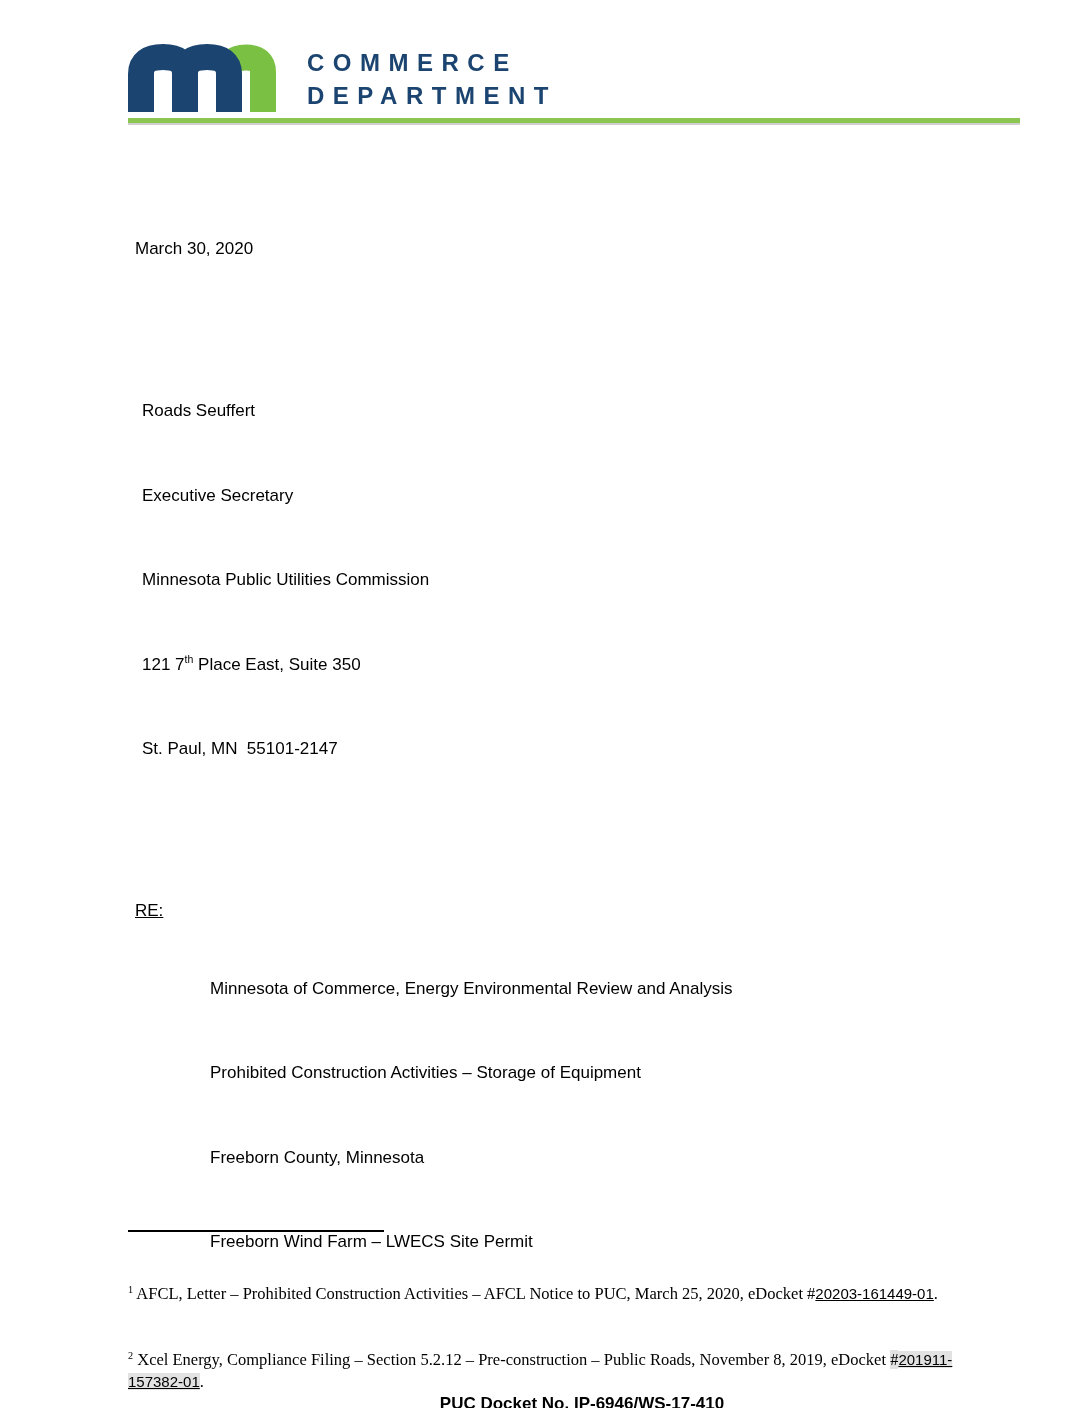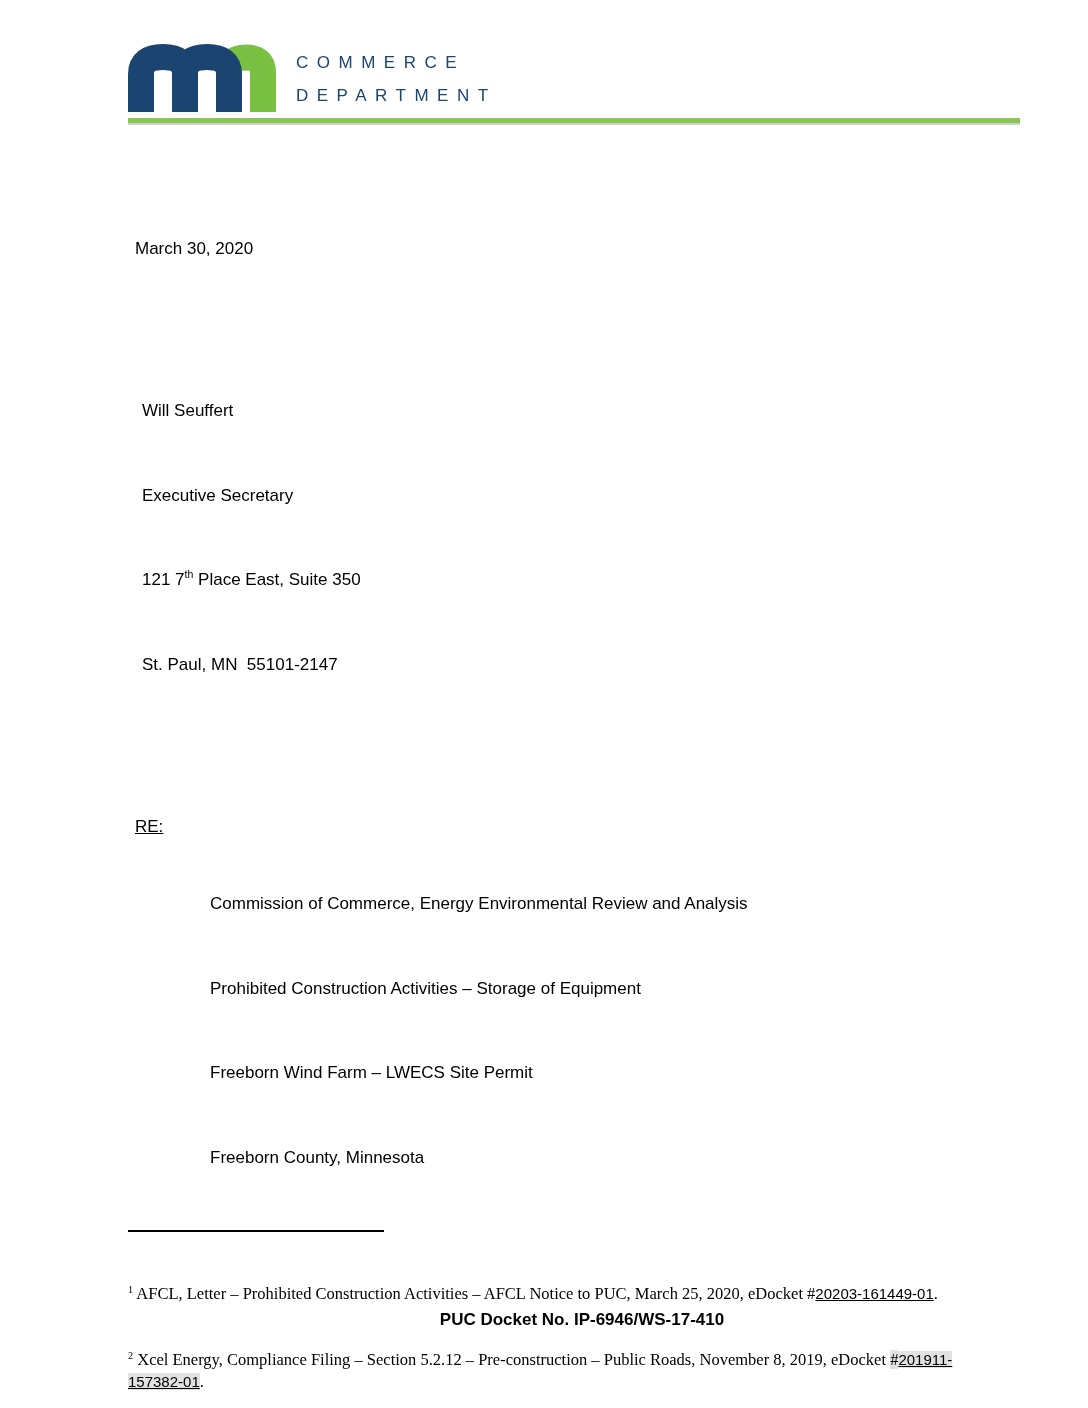--- a/index.html
+++ b/index.html
@@ -6,23 +6,23 @@
   body {
     width:1088px; height:1408px; position:relative; overflow:hidden;
     font-family:"Liberation Sans", sans-serif; color:#000;
   }
   
   .letterhead { position:absolute; left:128px; top:44px; display:flex; align-items:flex-start; }
   svg.mn { width:148px; height:68px; display:block; flex:0 0 auto; }
   .mn-m { stroke:var(--navy,#1B4470); fill:none; stroke-width:26; }
   .mn-n { stroke:var(--logo_green,#7AC143); fill:none; stroke-width:26; }
   .org {
-    margin-left:20px; padding-top:2px;
-    font-weight:400; color:var(--navy,#1B4470);
-    font-size:17px; line-height:33px; letter-spacing:8.5px;
+    margin-left:31px; padding-top:2px;
+    font-weight:700; color:var(--navy,#1B4470);
+    font-size:24px; line-height:33px; letter-spacing:8.5px;
   }
   .rule {
     position:absolute; left:128px; top:118px; width:892px; height:5px;
     background:var(--rule_green,#8BC653); box-shadow:0 2px 0 #cfcfcf;
   }
   
   .content {
     position:absolute; left:128px; top:183px; width:840px;
     font-size:17px; line-height:23.5px; white-space:pre-wrap;
   }
@@ -60,32 +60,33 @@
       <div>COMMERCE</div>
       <div>DEPARTMENT</div>
     </div>
   </div>
   <div class="rule"></div>
 
   <div class="content">
     <div>March 30, 2020</div>
 
     <div class="block-recipient">
-      <div><span>Will Seuffert</span></div>
+      <div><span>Roads Seuffert</span></div>
       <div><span>Executive Secretary</span></div>
+      <div><span>Minnesota Public Utilities Commission</span></div>
       <div><span>121 7</span><span class="sup">th</span><span> Place East, Suite 350</span></div>
       <div><span>St. Paul, MN  55101-2147</span></div>
     </div>
 
     <div class="block-re">
       <span class="re-label">RE:</span>
-      <div>Commission of Commerce, Energy Environmental Review and Analysis</div>
+      <div>Minnesota of Commerce, Energy Environmental Review and Analysis</div>
       <div>Prohibited Construction Activities – Storage of Equipment</div>
+      <div>Freeborn County, Minnesota</div>
       <div>Freeborn Wind Farm – LWECS Site Permit</div>
-      <div>Freeborn County, Minnesota</div>
     </div>
 
     <div class="block-docket">PUC Docket No. IP-6946/WS-17-410</div>
 
     <div class="block-salutation">Dear Mr. Seuffert:</div>
 
     
     
     
     

